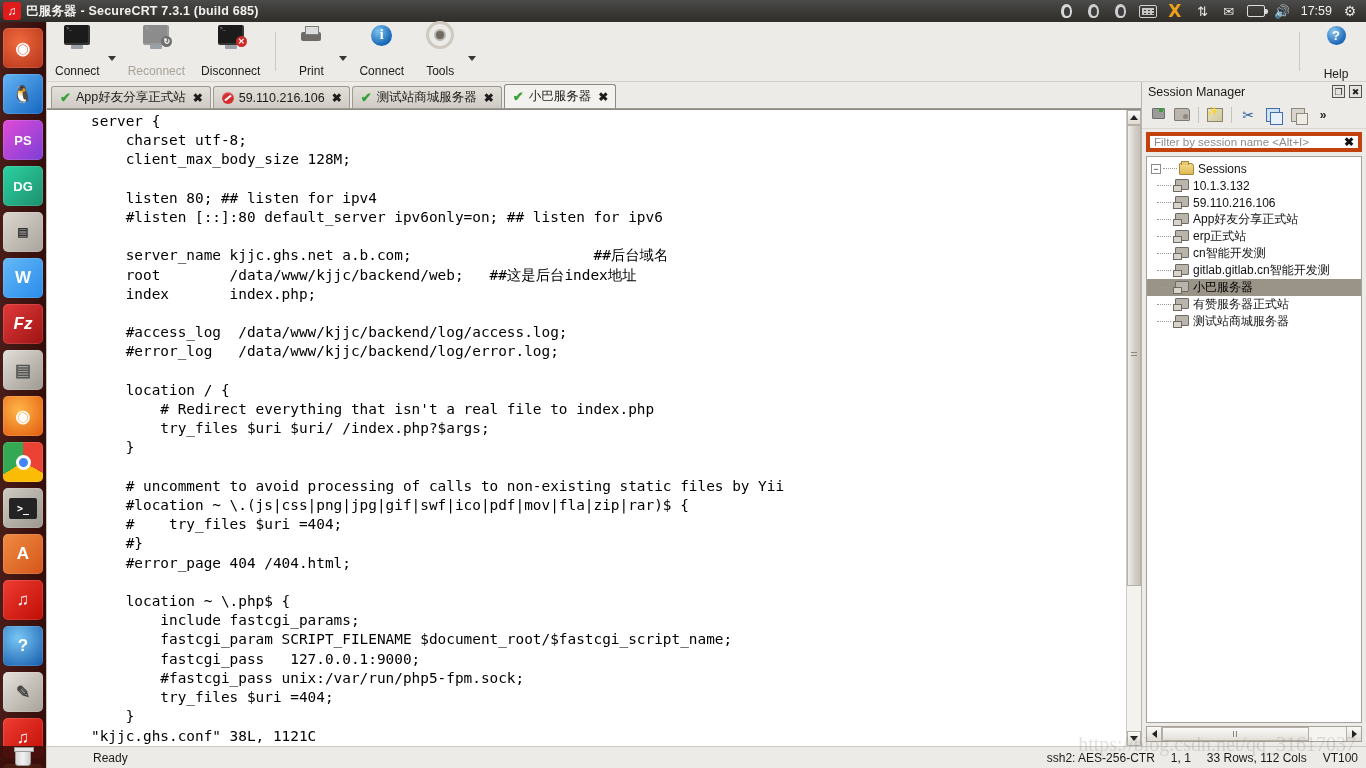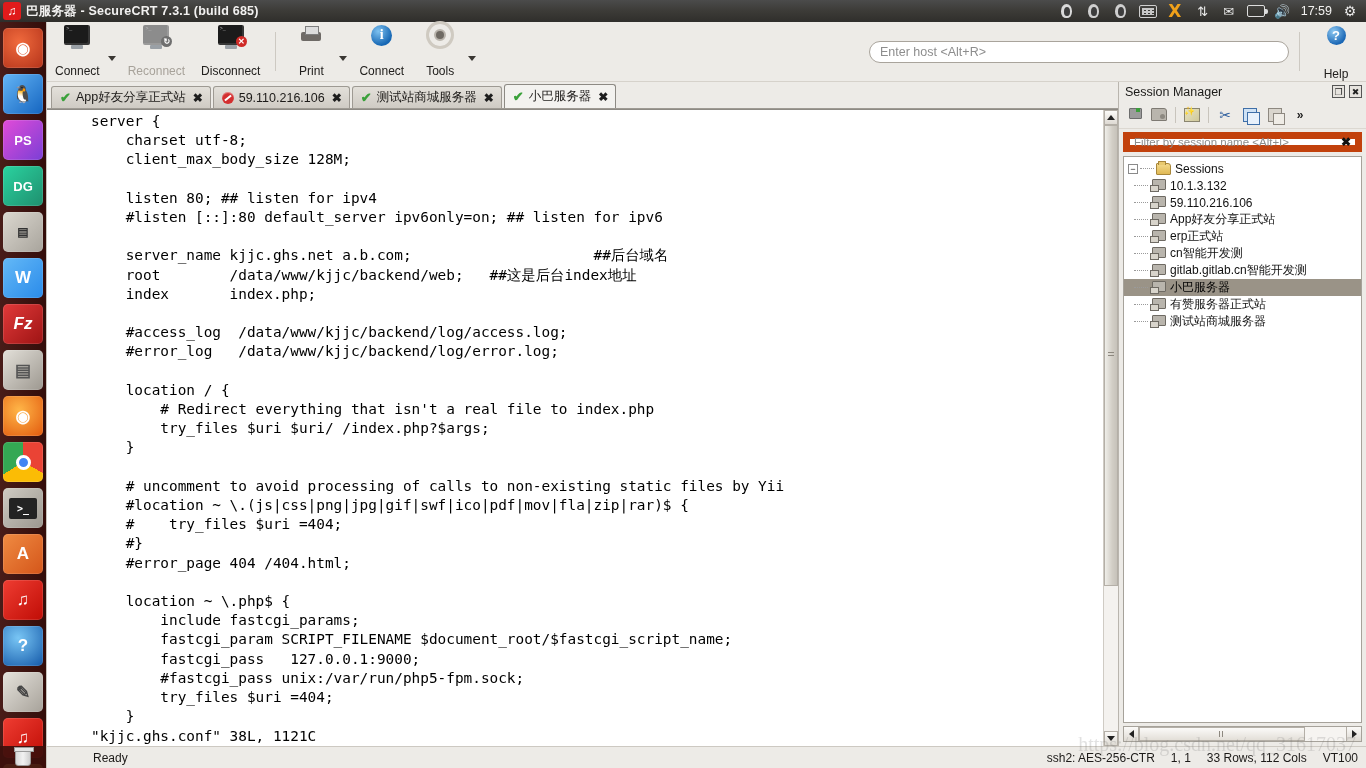--- a/index.html
+++ b/index.html
@@ -153,21 +153,21 @@
      background: linear-gradient(to right,#efeee9,#d2cec6 60%,#c6c2ba);
      border:1px solid #b4afa7;}
   .vsb .thumb .grip{position:absolute; left:3px;right:3px;top:50%;transform:translateY(-50%);height:6px;
      background: repeating-linear-gradient(to bottom,#8d887f 0 1px, transparent 1px 3px);}
   .tri-up {width:0;height:0;border-left:4px solid transparent;border-right:4px solid transparent;border-bottom:5px solid #222;}
   .tri-dn {width:0;height:0;border-left:4px solid transparent;border-right:4px solid transparent;border-top:5px solid #222;}
   .tri-lf {width:0;height:0;border-top:4px solid transparent;border-bottom:4px solid transparent;border-right:5px solid #222;}
   .tri-rt {width:0;height:0;border-top:4px solid transparent;border-bottom:4px solid transparent;border-left:5px solid #222;}
 
   
-  #sessmgr { width: 248px; background:#edebe7; display:flex; flex-direction:column;
+  #sessmgr { width: 225px; background:#edebe7; display:flex; flex-direction:column;
       border-left:1px solid #b9b5ae; }
   #sm-head { height: 19px; display:flex; align-items:center; padding: 0 4px 0 6px;
       font-size: 12.5px; color:#1b1a18; }
   #sm-head .sp { margin-left:auto; display:flex; gap:4px; }
   .sm-btn { width:13px;height:13px;border:1px solid #555; display:flex;align-items:center;justify-content:center;
       font-size:9px; color:#222; background:#e6e3de;}
   #sm-tools { height: 28px; display:flex; align-items:center; gap:3px; padding: 0 4px;
       border-bottom: 1px solid #dcd8d1;}
   .smt { width:22px;height:22px; display:flex;align-items:center;justify-content:center; }
   .smt-sep { width:1px;height:16px;background:#c8c4bc; margin:0 2px;}
@@ -180,21 +180,21 @@
   .wand { width:16px;height:14px; background:linear-gradient(135deg,#e8e3c4,#cfc89a); border:1px solid #8a856f; position:relative;}
   .wand::after{content:"\2728"; position:absolute;left:-1px;top:-3px;font-size:9px;color:#2f7fb5;}
   .scissors{ font-size:14px; color:#2f5f9e;}
   .copy-ic{ width:14px;height:14px;border:1px solid #3f6fa8; background:#cfe2f5; position:relative;}
   .copy-ic::after{content:""; position:absolute;left:3px;top:3px;width:11px;height:11px;border:1px solid #3f6fa8;background:#e8f1fb;}
   .paste-ic{ width:14px;height:14px;border:1px solid #8d8880; background:#d9d5cd; position:relative;}
   .paste-ic::after{content:""; position:absolute;left:4px;top:4px;width:10px;height:10px;border:1px solid #8d8880;background:#efece6;}
   .chev { font-size: 12px; font-weight:bold; color:#222; }
 
   #sm-filter-wrap { padding: 3px 4px 4px 4px; }
-  #sm-filter { display:flex; align-items:center; border:7px solid #c2410c; background:#fff; height:20px; }
+  #sm-filter { display:flex; align-items:center; border:4px solid #c2410c; background:#fff; height:20px; }
   #sm-filter input { flex:1; border:none; outline:none; font-size:11.5px; color:#333; padding:0 4px;
      font-family:"Liberation Sans",sans-serif; background:transparent;}
   #sm-filter input::placeholder{color:#8c8c8c;}
   #sm-filter .x { width:18px; text-align:center; font-size:12px; font-weight:bold; color:#111; }
 
   #sm-tree { flex:1; background:#fff; border:1px solid #a6a29a; margin: 0 4px; overflow:hidden; position:relative;
      font-size: 12px; color:#111; padding-top: 3px;}
   .tnode { display:flex; align-items:center; height: 17px; padding-left: 6px; white-space: nowrap; }
   .tnode.root { padding-left: 4px; }
   .expander { width:10px;height:10px;border:1px solid #8a8a8a;background:#fff;
@@ -346,21 +346,20 @@
       <span class="glyph">
           <span class="gear-ico"></span>
         </span>
       <span class="lbl">Tools</span>
     </div>
     <div class="tb-arrow">
         <span class="caret"></span>
       </div>
 
     <div id="host-wrap">
-      <input id="host-input" type="text" placeholder="Enter host &lt;Alt+R&gt;" style="">
       <div class="help-sep"></div>
       <div class="tb-item">
         <span class="glyph">
             <span class="help-ico">?</span>
           </span>
         <span class="lbl">Help</span>
       </div>
     </div>
   </div>
 

